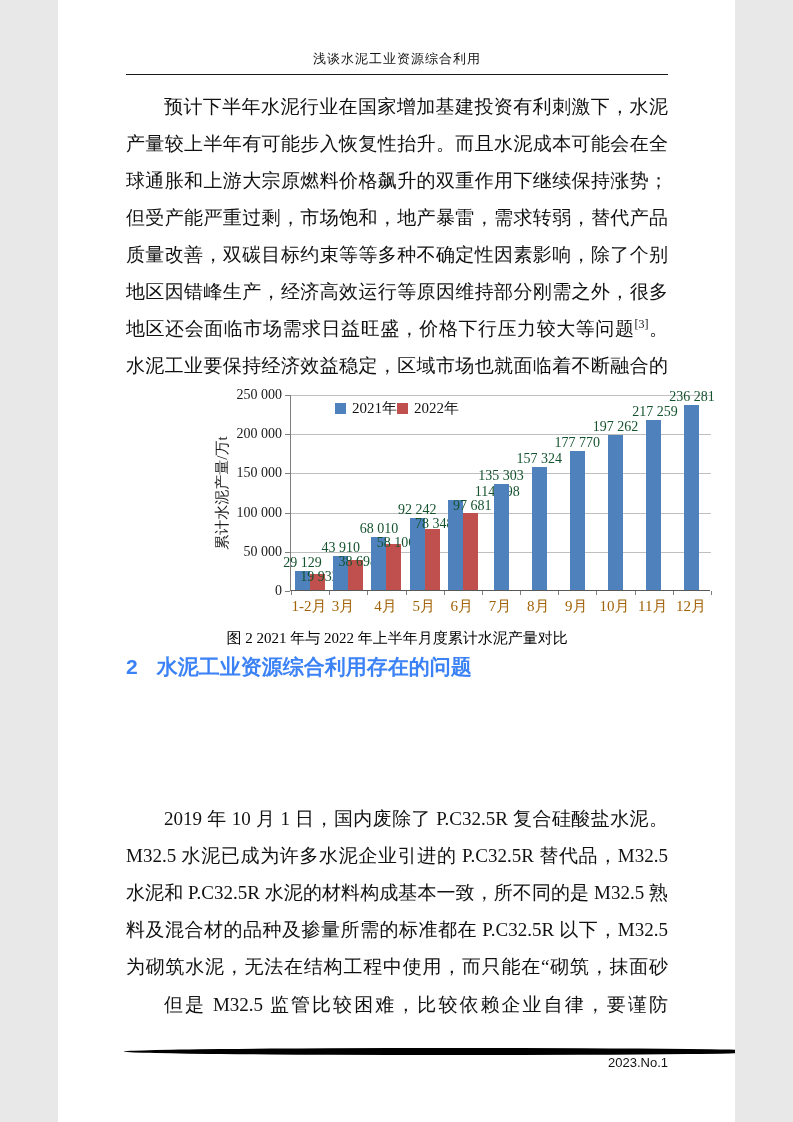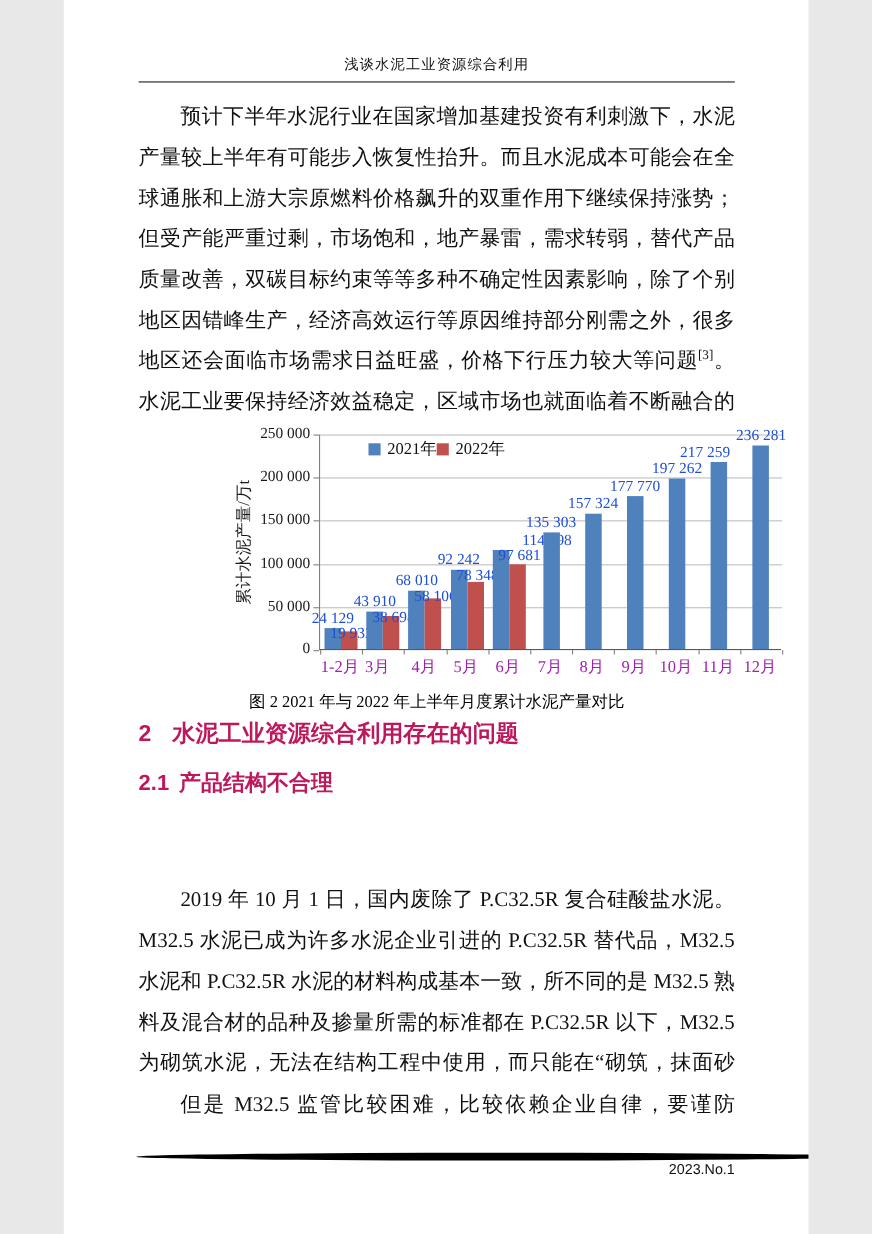--- a/index.html
+++ b/index.html
@@ -27,48 +27,48 @@
   }
   .body-par sup { font-size:12px; line-height:0; vertical-align:super; }
   #p1 { top:88px;  max-height:297px; }
   #p2 { top:728px; max-height:74px; }
   #p3 { top:800px; max-height:186px; }
   #p4 { top:986px; max-height:45px; }
   
   .h-sec {
     position:absolute; left:68px; right:67px;
     font-family:"Liberation Sans","DejaVu Sans",sans-serif;
-    font-weight:bold; color:#be185d;
+    font-weight:bold; color:#3b82f6;
   }
   #h2  { top:653px; font-size:21px; }
   #h2 .sec-num { margin-right:19px; }
   #h21 { top:698px; font-size:20px; }
   #h21 .sec-num { margin-right:9px; }
   
   .figure { position:absolute; left:150px; top:386px; width:525px; height:240px; }
   .plot {
     position:absolute; left:82px; top:9px; width:420px; height:196px;
     border-left:1px solid #7f7f7f; border-bottom:1.5px solid #595959;
     overflow:visible;
   }
   .gridline { position:absolute; left:0; width:420px; height:1px; background:#bfbfbf; }
   .bar { position:absolute; bottom:0; }
   .dlabel {
     position:absolute; transform:translateX(-50%); white-space:nowrap;
-    font-size:14px; line-height:15px; color:#1d4ed8;
+    font-size:14px; line-height:15px; color:#14532d;
   }
   .ytick {
     position:absolute; left:0; width:74px; text-align:right;
     font-size:14px; line-height:16px; color:#1a1a1a;
   }
   .ytickmark { position:absolute; width:5px; height:1px; background:#7f7f7f; left:77px; }
   .xtickmark { position:absolute; width:1px; height:4px; background:#7f7f7f; }
   .xlabel {
     position:absolute; transform:translateX(-50%); white-space:nowrap;
-    font-size:15px; color:#a21caf; top:211px;
+    font-size:15px; color:#a16207; top:211px;
   }
   .y-title {
     position:absolute; left:14px; top:107px;
     transform:translate(-50%,-50%) rotate(-90deg);
     white-space:nowrap; font-size:15px; color:#1a1a1a;
   }
   .legend { position:absolute; top:4px; left:44px; display:flex; font-size:15px; }
   .legend-item { display:flex; align-items:center; }
   .swatch { display:inline-block; width:11px; height:11px; margin-right:6px; }
   .caption {
@@ -111,21 +111,21 @@
           <span class="swatch" id="sw1" style="background: rgb(192, 80, 77);"></span>
           <span>2022年</span>
         </span>
       </div>
     <div class="gridline" style="top: 156.8px;"></div>
         <div class="gridline" style="top: 117.6px;"></div>
         <div class="gridline" style="top: 78.4px;"></div>
         <div class="gridline" style="top: 39.2px;"></div>
         <div class="gridline" style="top: 0px;"></div>
         <div class="bar" style="left: 4.09091px; width: 15px; height: 18.9171px; background: rgb(79, 129, 189);"></div>
-        <div class="dlabel" style="top: 160.083px; left: 11.5909px;">24 129</div>
+        <div class="dlabel" style="top: 160.083px; left: 11.5909px;">29 129</div>
         <div class="bar" style="left: 19.0909px; width: 15px; height: 15.6267px; background: rgb(192, 80, 77);"></div>
         <div class="dlabel" style="top: 174.083px; left: 28.5909px;">19 932</div>
         <div class="bar" style="left: 42.2727px; width: 15px; height: 34.4254px; background: rgb(79, 129, 189);"></div>
         <div class="dlabel" style="top: 144.575px; left: 49.7727px;">43 910</div>
         <div class="bar" style="left: 57.2727px; width: 15px; height: 30.3392px; background: rgb(192, 80, 77);"></div>
         <div class="dlabel" style="top: 158.575px; left: 66.7727px;">38 698</div>
         <div class="bar" style="left: 80.4545px; width: 15px; height: 53.3198px; background: rgb(79, 129, 189);"></div>
         <div class="dlabel" style="top: 125.68px; left: 87.9545px;">68 010</div>
         <div class="bar" style="left: 95.4545px; width: 15px; height: 45.5551px; background: rgb(192, 80, 77);"></div>
         <div class="dlabel" style="top: 139.68px; left: 104.955px;">58 106</div>
@@ -139,21 +139,21 @@
         <div class="dlabel" style="top: 103.077px; left: 181.318px;">97 681</div>
         <div class="bar" style="left: 202.5px; width: 15px; height: 106.078px; background: rgb(79, 129, 189);"></div>
         <div class="dlabel" style="top: 72.9224px; left: 210px;">135 303</div>
         <div class="bar" style="left: 240.682px; width: 15px; height: 123.342px; background: rgb(79, 129, 189);"></div>
         <div class="dlabel" style="top: 55.658px; left: 248.182px;">157 324</div>
         <div class="bar" style="left: 278.864px; width: 15px; height: 139.372px; background: rgb(79, 129, 189);"></div>
         <div class="dlabel" style="top: 39.6283px; left: 286.364px;">177 770</div>
         <div class="bar" style="left: 317.045px; width: 15px; height: 154.653px; background: rgb(79, 129, 189);"></div>
         <div class="dlabel" style="top: 24.3466px; left: 324.545px;">197 262</div>
         <div class="bar" style="left: 355.227px; width: 15px; height: 170.331px; background: rgb(79, 129, 189);"></div>
-        <div class="dlabel" style="top: 8.66894px; left: 350px; text-align: center;">217 259</div>
+        <div class="dlabel" style="top: 8.66894px; left: 364px; text-align: center;">217 259</div>
         <div class="bar" style="left: 393.409px; width: 15px; height: 185.244px; background: rgb(79, 129, 189);"></div>
         <div class="dlabel" style="top: -6.2443px; left: 400.909px;">236 281</div>
         <div class="xtickmark" style="left: 0px; top: 196px;"></div>
         <div class="xtickmark" style="left: 38.1818px; top: 196px;"></div>
         <div class="xtickmark" style="left: 76.3636px; top: 196px;"></div>
         <div class="xtickmark" style="left: 114.545px; top: 196px;"></div>
         <div class="xtickmark" style="left: 152.727px; top: 196px;"></div>
         <div class="xtickmark" style="left: 190.909px; top: 196px;"></div>
         <div class="xtickmark" style="left: 229.091px; top: 196px;"></div>
         <div class="xtickmark" style="left: 267.273px; top: 196px;"></div>
@@ -184,23 +184,20 @@
       <div class="xlabel" style="left: 368.364px; text-align: center;">9月</div>
       <div class="xlabel" style="left: 406.545px;">10月</div>
       <div class="xlabel" style="left: 444.727px;">11月</div>
       <div class="xlabel" style="left: 482.909px;">12月</div>
     </div>
   <div class="caption">图 2  2021 年与 2022 年上半年月度累计水泥产量对比</div>
 
   <div class="h-sec" id="h2">
     <span class="sec-num">2</span><span>水泥工业资源综合利用存在的问题</span>
   </div>
-  <div class="h-sec" id="h21">
-    <span class="sec-num">2.1</span><span>产品结构不合理</span>
-  </div>
 
   <p class="body-par" id="p3"><span>2019 年 10 月 1 日，国内废除了 P.C32.5R 复合硅酸盐水泥。M32.5 水泥已成为许多水泥企业引进的 P.C32.5R 替代品，M32.5 水泥和 P.C32.5R 水泥的材料构成基本一致，所不同的是 M32.5 熟料及混合材的品种及掺量所需的标准都在 P.C32.5R 以下，M32.5 为砌筑水泥，无法在结构工程中使用，而只能在“砌筑，抹面砂浆，垫基层混凝土等”中使用</span><sup>[4]</sup><span>。</span></p>
   <p class="body-par" id="p4"><span>但是 M32.5 监管比较困难，比较依赖企业自律，要谨防在“废除 32.5 号水泥”</span></p>
 
   <div class="foot-divider"></div>
   <div class="foot-issue">2023.No.1</div>
 
 </div>
 
 </body></html>

